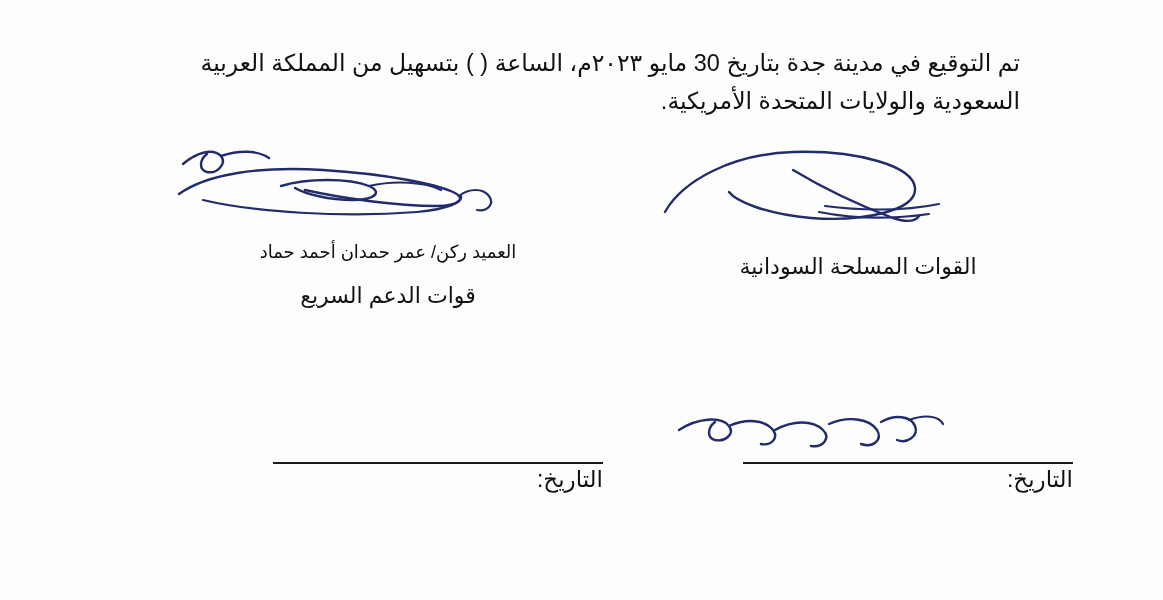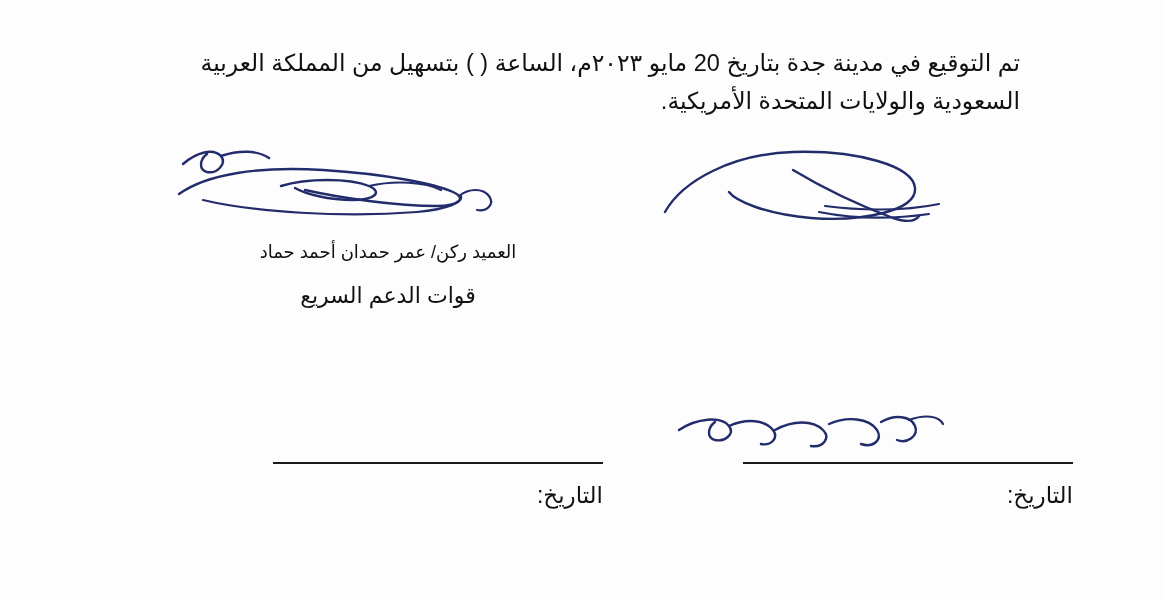--- a/index.html
+++ b/index.html
@@ -89,45 +89,46 @@
     overflow: visible;
   }
   .date-rule {
     border: 0;
     border-top: 2px solid #1b1b1b;
     width: 330px;
     margin: 0 0 0 auto;
   }
   .date-label {
     font-size: 23px;
-    margin-top: 18px;
+    margin-top: 2px;
     text-align: right;
     padding-right: 0px;
     color: #111;
   }
   .date-block.left .date-rule { width: 330px; margin-right: 0; margin-left: auto; }
   .date-block.left .date-label { padding-right: 0; }
   .ink { stroke: #232c6b; fill: none; stroke-linecap: round; stroke-linejoin: round; }
 </style>
 </head>
 <body>
 
 <div class="page">
 
-  <div class="intro">تم التوقيع في مدينة جدة بتاريخ 20 مايو ٢٠٢٣م، الساعة (  ) بتسهيل من المملكة العربية السعودية والولايات المتحدة الأمريكية.</div>
+  <div class="intro">تم التوقيع في مدينة جدة بتاريخ 30 مايو ٢٠٢٣م، الساعة (  ) بتسهيل من المملكة العربية السعودية والولايات المتحدة الأمريكية.</div>
 
   <div class="sig-block right">
     <div class="sig-canvas">
       <svg width="430" height="96" viewBox="0 0 430 96" aria-hidden="true">
         <path class="ink" stroke-width="2.4" d="M22 72 C 40 40, 90 14, 150 12 C 215 10, 270 26, 272 48 C 274 70, 222 82, 168 78 C 120 74, 92 60, 86 52"></path>
         <path class="ink" stroke-width="2.4" d="M150 30 C 180 48, 218 66, 250 78 C 262 82, 272 82, 276 76"></path>
         <path class="ink" stroke-width="2.2" d="M182 66 C 212 70, 258 72, 296 64"></path>
         <path class="ink" stroke-width="2.2" d="M176 72 C 206 78, 244 80, 286 74"></path>
       </svg>
     </div>
+    <div class="sig-org">القوات المسلحة السودانية</div>
   </div>
 
   <div class="sig-block left">
     <div class="sig-canvas">
       <svg width="430" height="96" viewBox="0 0 430 96" aria-hidden="true">
         <path class="ink" stroke-width="2.4" d="M10 24 C 24 12, 40 8, 48 16 C 54 24, 44 34, 34 32 C 26 30, 26 20, 34 14"></path>
         <path class="ink" stroke-width="2.4" d="M48 16 C 66 10, 84 10, 96 18"></path>
         <path class="ink" stroke-width="2.4" d="M6 54 C 34 34, 86 26, 150 30 C 214 34, 262 44, 280 52 C 294 58, 286 66, 264 66 C 222 66, 168 58, 132 50"></path>
         <path class="ink" stroke-width="2.4" d="M108 46 C 134 38, 176 38, 196 46 C 210 52, 202 60, 180 60 C 156 60, 132 54, 122 48"></path>
         <path class="ink" stroke-width="2.2" d="M196 46 C 222 40, 252 42, 268 50"></path>

